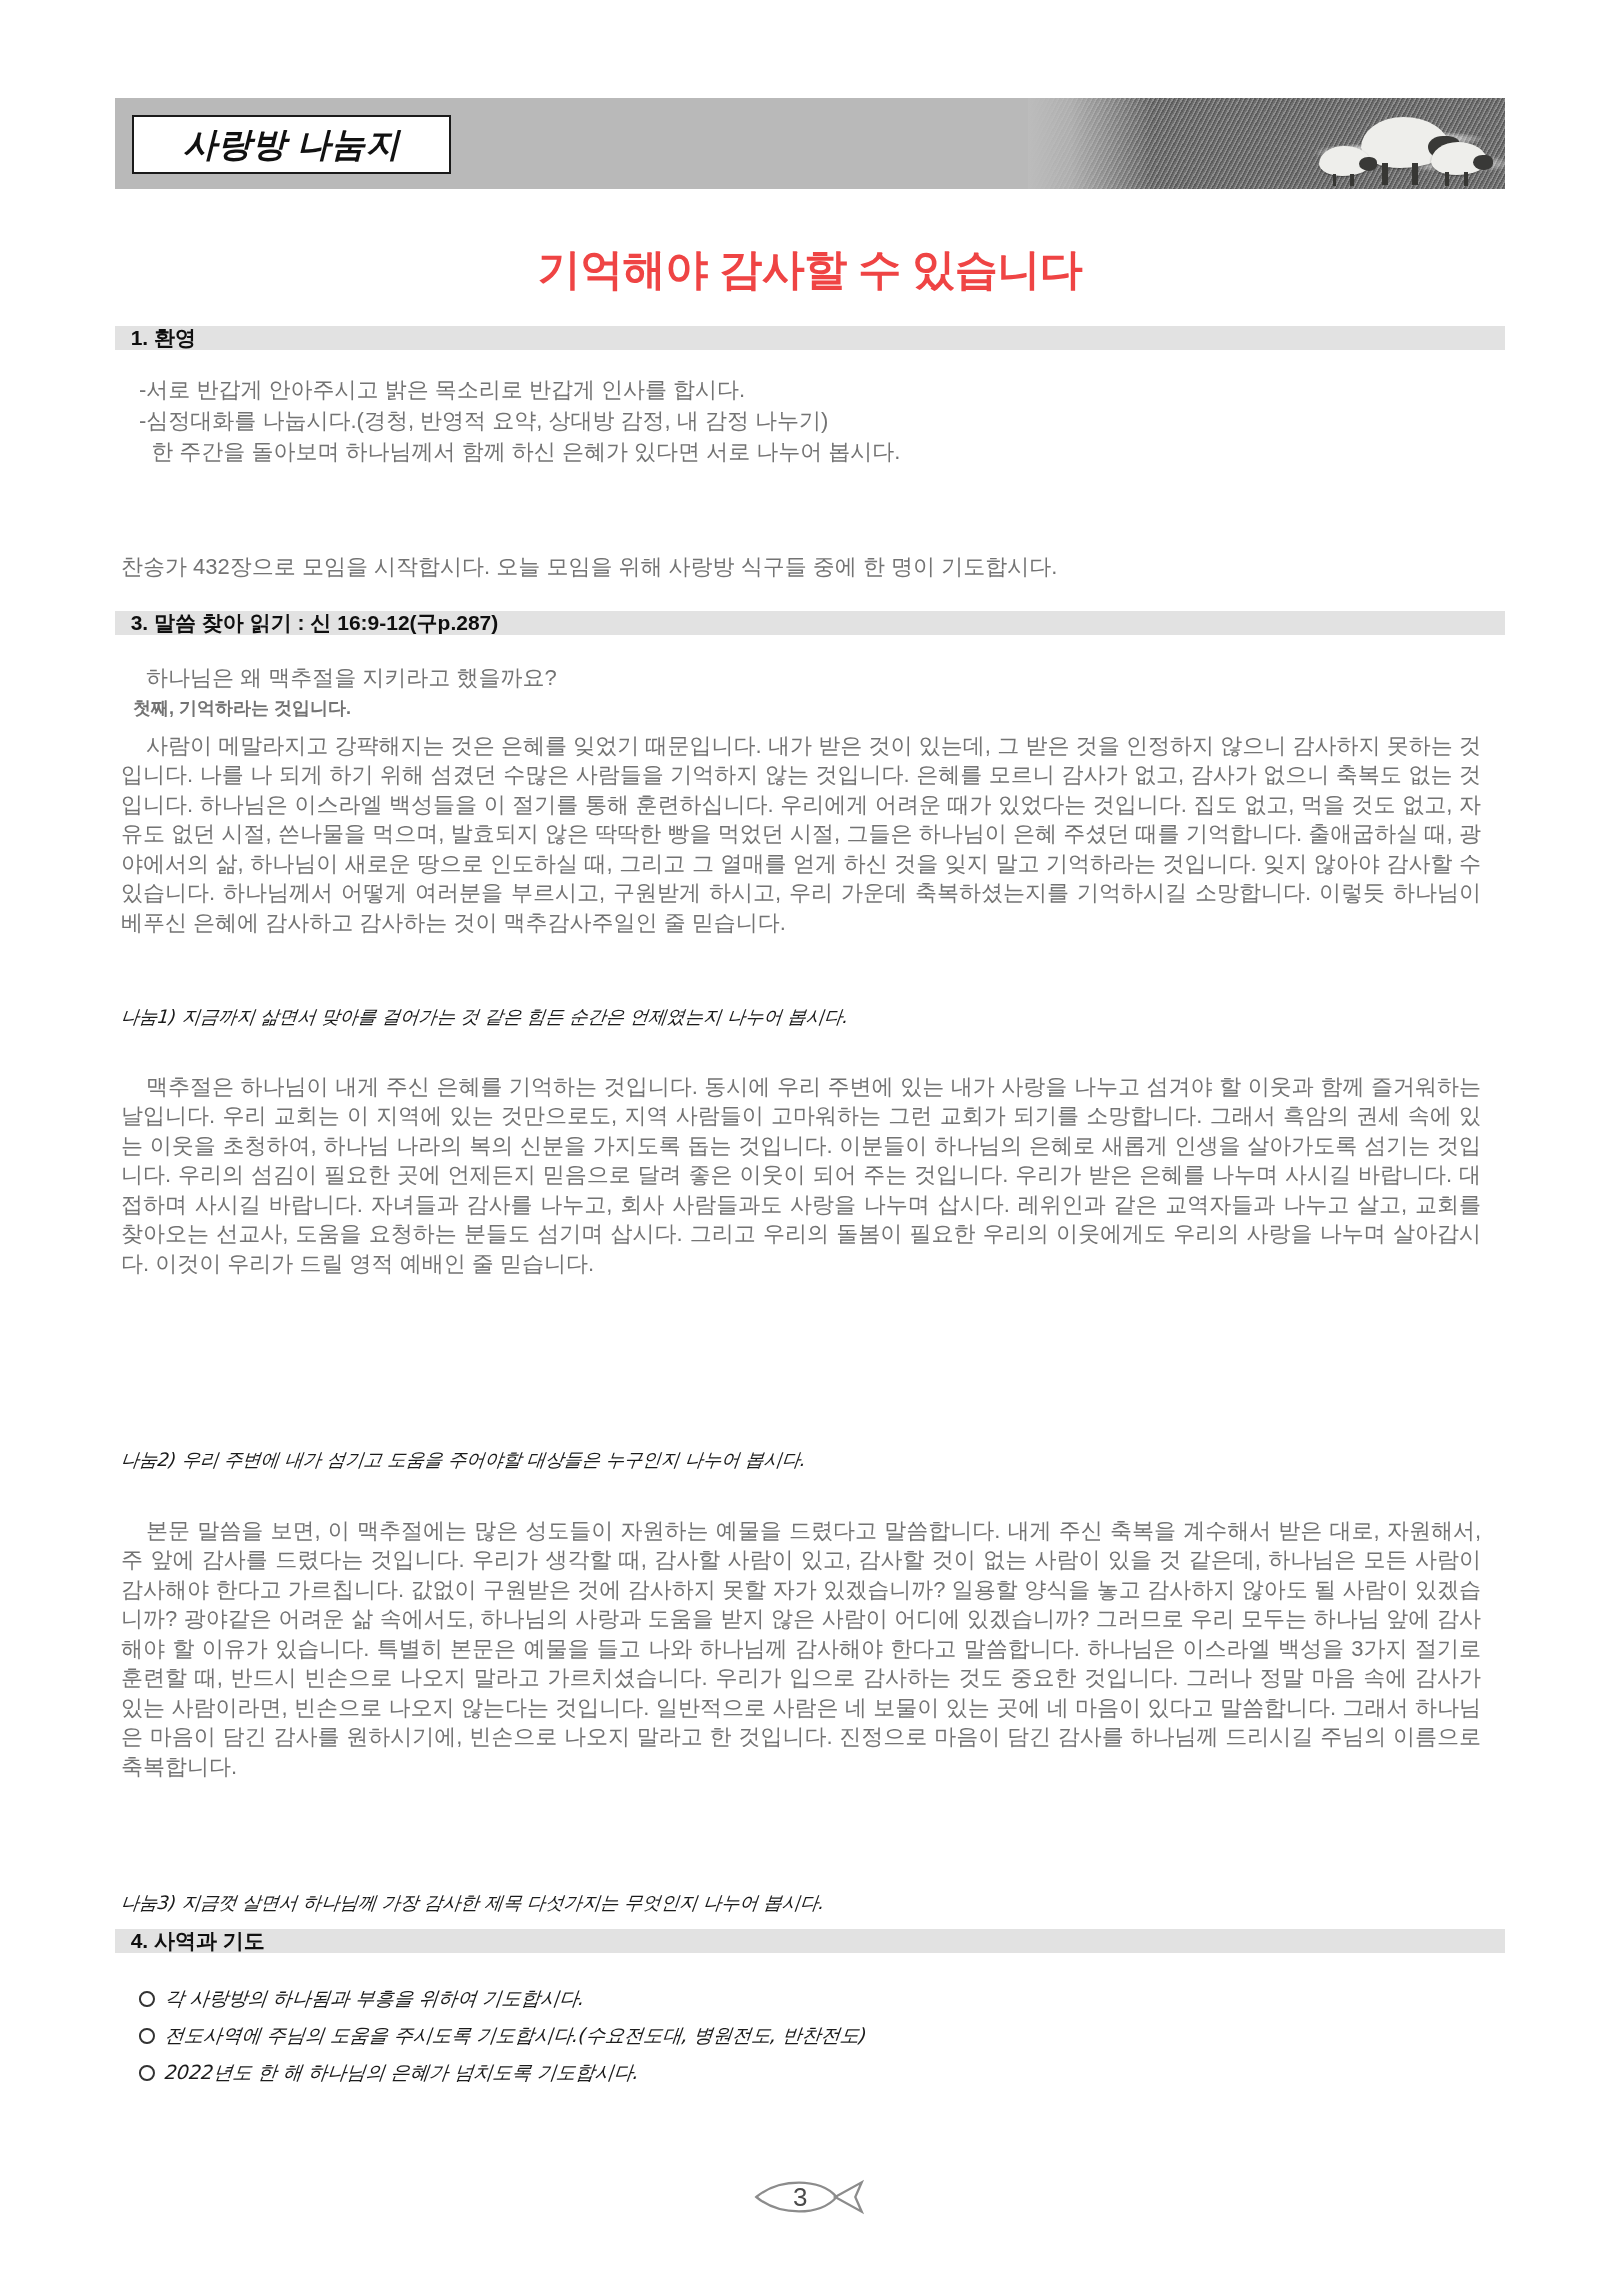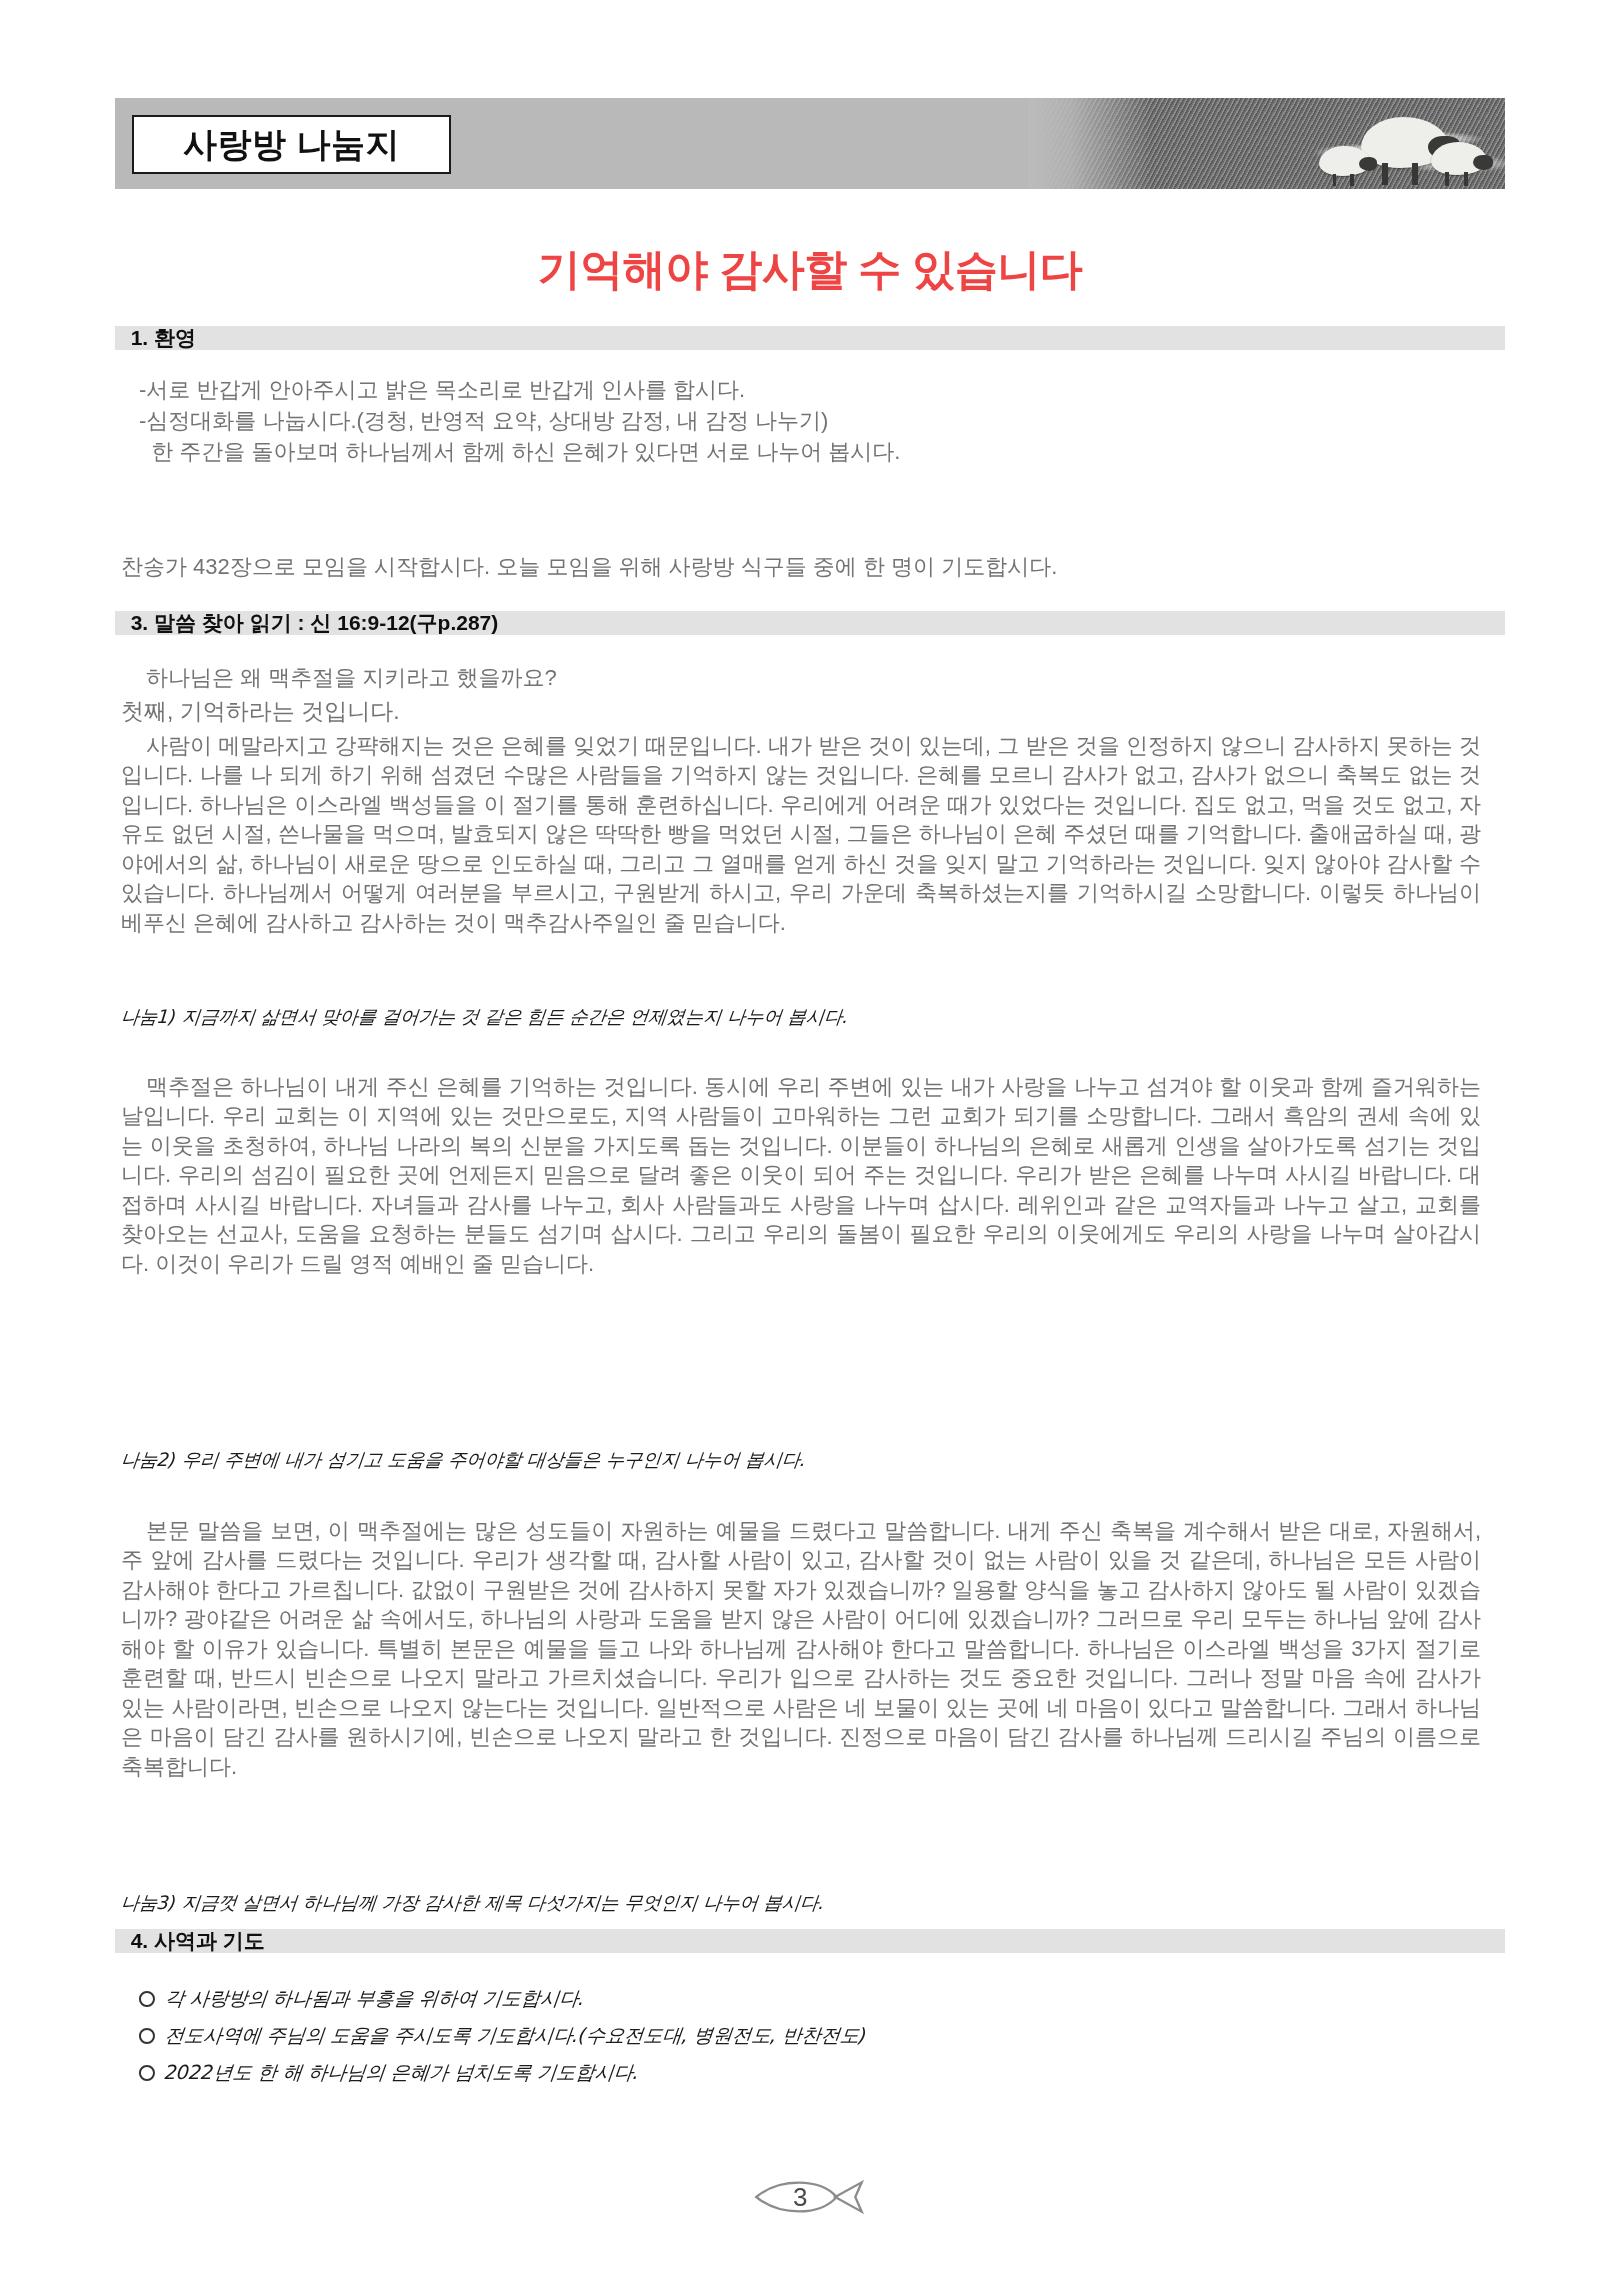--- a/index.html
+++ b/index.html
@@ -81,20 +81,21 @@
     position: absolute;
     left: 132px;
     top: 115px;
     width: 319px;
     height: 59px;
     border: 2.3px solid #1a1a1a;
     background: #ffffff;
     display: flex;
     align-items: center;
     justify-content: center;
+    font-style: italic;
   }
   .title-box span {
     font-size: 34px;
     font-weight: bold;
     letter-spacing: 0.5px;
     color: #111111;
   }
 
   
   .main-title {
@@ -132,22 +133,23 @@
     font-size: 22px;
     line-height: 1.34;
     color: #737373;
     text-align: justify;
   }
   .para.indent { text-indent: 25px; }
   .para.noindent { text-indent: 0; }
   .para.narrow { width: 1360px; left: 121px; }
 
   .lead {
-    font-weight: normal;
-    font-size: 23px;
+    font-weight: bold;
+    font-size: 18px;
+    margin-left: 12px;
   }
 
   .dashlist {
     position: absolute;
     left: 139px;
     width: 1360px;
     font-size: 22px;
     line-height: 1.42;
     color: #737373;
   }

